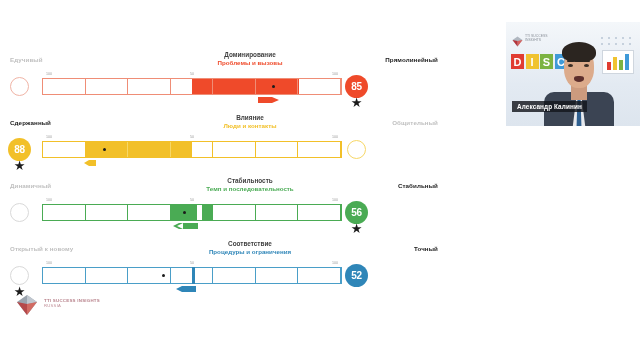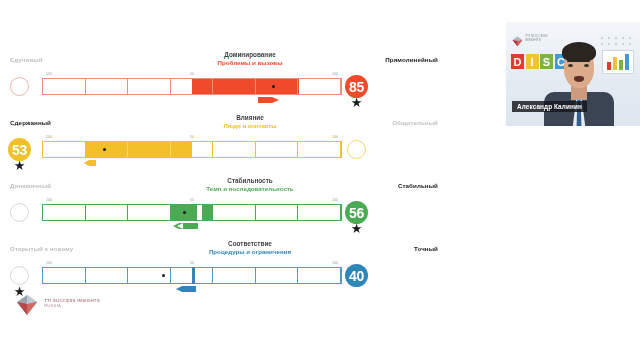--- a/index.html
+++ b/index.html
@@ -43,21 +43,21 @@
 
   .endcircle {
     position: absolute; top: 5px; width: 19px; height: 19px;
     border-radius: 50%; border: 1.4px solid #d9d9d9; background: #fff;
   }
   .endcircle.l { left: 10px; }
   .endcircle.r { left: 347px; }
 
   .badge {
     position: absolute; top: 3px; width: 23px; height: 23px; border-radius: 50%;
-    color: #fff; font-size: 14px; font-weight: bold;
+    color: #fff; font-size: 10px; font-weight: bold;
     display: flex; align-items: center; justify-content: center;
     letter-spacing: -.3px;
   }
   .badge.l { left: 8px; }
   .badge.r { left: 345px; }
 
   .star {
     position: absolute; width: 13px; height: 13px;
     color: #1b1b1b; font-size: 13px; line-height: 13px; text-align: center;
   }
@@ -201,21 +201,21 @@
     <div class="row" style="top:115px">
       <div class="hdr">
         <div class="pole left dim" style="color:#1b1b1b">Сдержанный</div>
         <div class="center-title">
           <span class="t1">Влияние</span>
           <span class="t2" style="color:#f2c029">Люди и контакты</span>
         </div>
         <div class="pole right" style="color:#bfbfbf">Общительный</div>
       </div>
       <div class="bar-wrap">
-        <div class="badge l" style="background:#f2c029">53</div>
+        <div class="badge l" style="background:#f2c029">88</div>
         <div class="star" style="left:13px;top:24px">★</div>
         <div class="track" style="border-color:#f2c029">
           <div class="fill" style="left:14.28%;width:35.72%;background:#f2c029"></div>
           <div class="seg" style="left:0;width:14.28%;border-color:#f2c029"></div>
           <div class="seg" style="left:14.28%;width:14.28%;border-color:#f7d766"></div>
           <div class="seg" style="left:28.56%;width:14.28%;border-color:#f7d766"></div>
           <div class="seg" style="left:42.84%;width:14.28%;border-color:#f2c029"></div>
           <div class="seg" style="left:57.12%;width:14.28%;border-color:#f2c029"></div>
           <div class="seg" style="left:71.4%;width:14.28%;border-color:#f2c029"></div>
           <div class="seg" style="left:85.68%;width:14.32%;border-color:#f2c029"></div>
@@ -288,21 +288,21 @@
           <div class="seg" style="left:28.56%;width:14.28%;border-color:#4a9ec8"></div>
           <div class="seg" style="left:42.84%;width:14.28%;border-color:#4a9ec8"></div>
           <div class="seg" style="left:57.12%;width:14.28%;border-color:#4a9ec8"></div>
           <div class="seg" style="left:71.4%;width:14.28%;border-color:#4a9ec8"></div>
           <div class="seg" style="left:85.68%;width:14.32%;border-color:#4a9ec8"></div>
           <div class="dot" style="left:40%"></div>
           <div class="tick" style="left:2%">100</div>
           <div class="tick" style="left:50%">50</div>
           <div class="tick" style="left:98%">100</div>
         </div>
-        <div class="badge r" style="background:#2f86b8">40</div>
+        <div class="badge r" style="background:#2f86b8">52</div>
         <div class="star" style="left:13px;top:24px">★</div>
         <div class="arrow" style="left:176px">
           <svg width="20" height="8" viewBox="0 0 20 8">
               <path d="M20 1 L6 1 L0 4 L6 7 L20 7 Z" fill="#2f86b8"></path>
             </svg>
         </div>
       </div>
     </div>
 
     <div class="logo">

